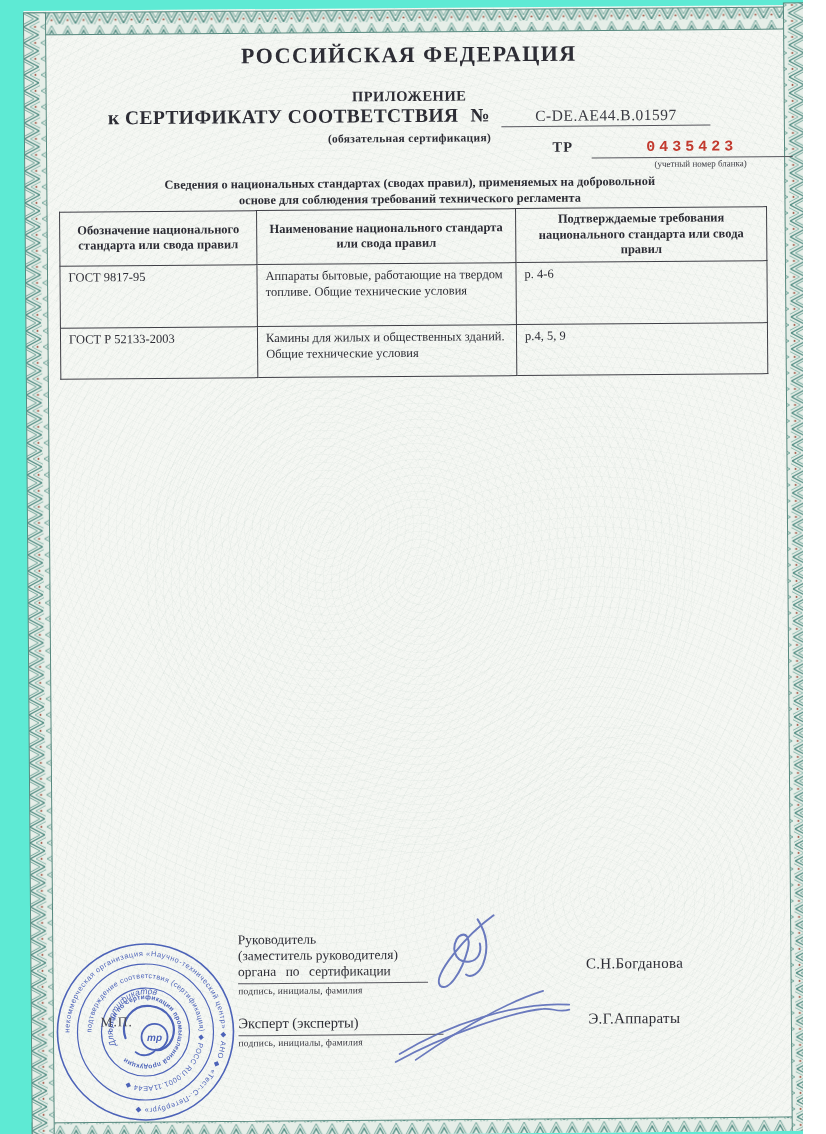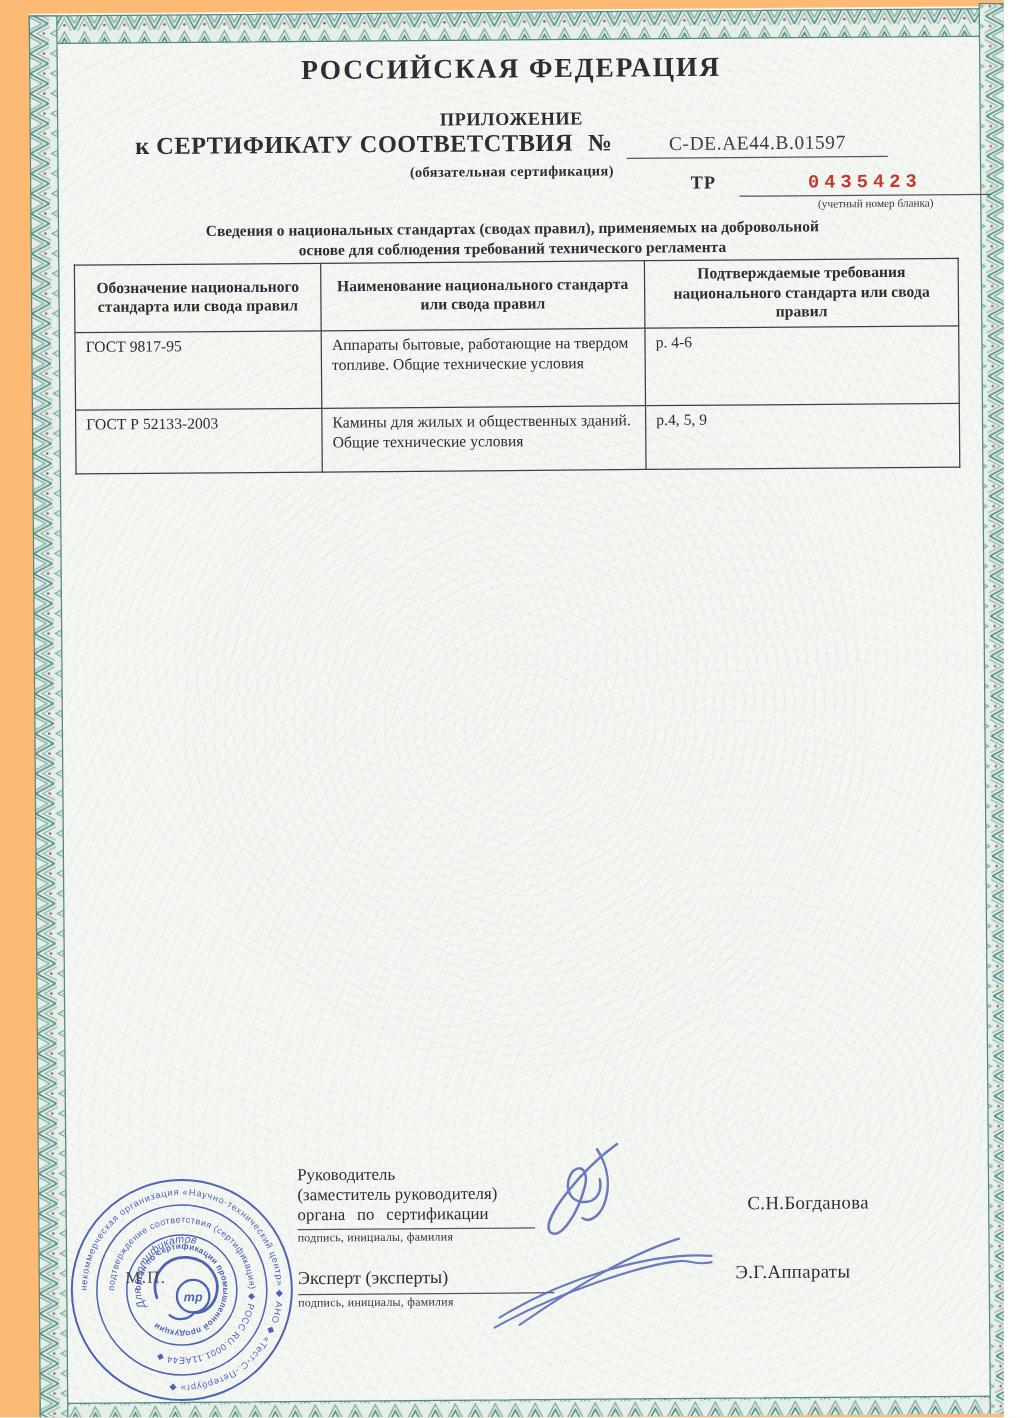--- a/index.html
+++ b/index.html
@@ -1,17 +1,17 @@
 <!DOCTYPE html>
 <html><head>
 <meta charset="utf-8">
 <style>
   html,body{margin:0;padding:0;}
   body{background:#ffffff;font-family:"Liberation Serif",serif;}
-  .page{position:relative;width:803px;height:1134px;background:#fdba74;overflow:hidden;}
+  .page{position:relative;width:803px;height:1134px;background:#5eead4;overflow:hidden;}
   .sheet{position:absolute;inset:0;transform:rotate(-0.45deg);transform-origin:50% 52%;}
   .paper{position:absolute;left:28px;top:8px;width:783px;height:1126px;
     background-color:#f5f7f3;
     background-image:
       repeating-radial-gradient(circle at 38% 46%, rgba(150,175,165,0.06) 0 1px, transparent 1px 8px),
       repeating-radial-gradient(circle at 72% 80%, rgba(150,175,165,0.055) 0 1px, transparent 1px 10px),
       repeating-linear-gradient(115deg, rgba(140,170,160,0.05) 0 1px, transparent 1px 6px),
       repeating-linear-gradient(25deg, rgba(140,170,160,0.04) 0 1px, transparent 1px 7px);
   }
   .frame-svg{position:absolute;left:0;top:0;}
@@ -46,21 +46,21 @@
   .rings{position:absolute;border-radius:50%;pointer-events:none;}
   .rings.a{left:140px;top:300px;width:560px;height:560px;
     background:repeating-radial-gradient(circle, rgba(150,178,168,0.065) 0 1px, transparent 1px 8px);}
   .rings.b{left:470px;top:720px;width:340px;height:340px;
     background:repeating-radial-gradient(circle, rgba(150,178,168,0.05) 0 1px, transparent 1px 9px);}
   .sign-head{position:absolute;left:235px;top:931px;width:210px;font-size:13.5px;line-height:1.18;}
   .sign-head .wide{word-spacing:6px;}
   .sig-underline{border-top:1px solid #55555c;margin-top:3px;}
   .sig-caption{font-size:9.5px;color:#35353d;margin-top:2px;letter-spacing:0.2px;}
   .name{position:absolute;font-size:15px;letter-spacing:0.3px;}
-  .name.head{left:583px;top:957px;margin-left:12px;}
+  .name.head{left:583px;top:957px;}
   .name.expert{left:585px;top:1012px;}
   .sign-expert{position:absolute;left:235px;top:1014px;width:232px;font-size:14.5px;}
   .sig-svg{position:absolute;pointer-events:none;}
   .stamp{position:absolute;left:50px;top:938px;opacity:0.92;}
 </style>
 </head>
 <body>
 
 <div class="page">
   <div class="sheet">

